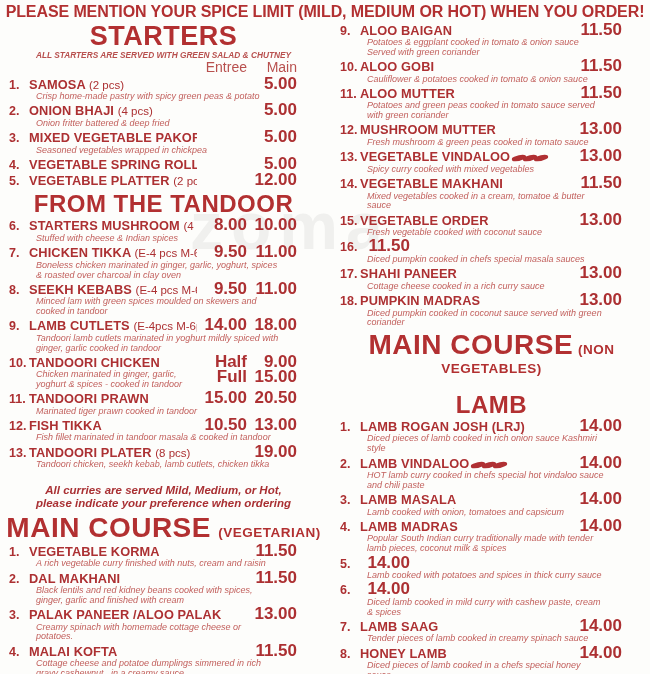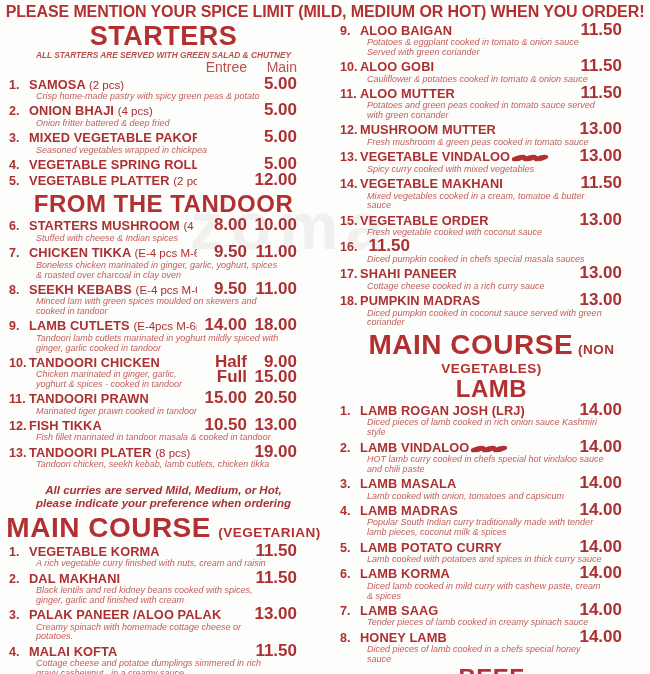--- a/index.html
+++ b/index.html
@@ -16,21 +16,21 @@
   .cols{display:flex;width:650px;}
   .col{width:325px;box-sizing:border-box;}
   .col.left{padding-left:2px;}
   .col.right{padding-left:8px;}
 
   .h-center{text-align:center;font-weight:bold;color:#b23031;line-height:1.02;letter-spacing:0.5px;}
   .h-starters{font-size:27px;margin-top:2px;}
   .h-tandoor{font-size:24px;margin-top:4px;}
   .h-big{font-size:28px;font-weight:bold;}
   .h-small{font-size:13.5px;font-weight:bold;}
-  .h-sub{font-size:24px;margin-top:1px;}
+  .h-sub{font-size:24px;margin-top:17px;}
   .subtitle{text-align:center;font-size:8.3px;font-style:italic;font-weight:bold;color:#b8504e;line-height:1.1;}
   .price-hdr{display:flex;justify-content:flex-end;font-size:14px;color:#b8504e;padding-right:28px;line-height:1.1;align-items:flex-end;}
   .price-hdr span{width:50px;text-align:right;}
 
   .item{display:flex;align-items:baseline;line-height:14px;margin-top:1.5px;}
   .num{flex:none;width:27px;padding-left:7px;font-weight:bold;font-size:12.5px;box-sizing:border-box;}
   .nm{flex:1;font-weight:bold;font-size:12.8px;letter-spacing:0.1px;white-space:nowrap;overflow:hidden;}
   .qty{font-weight:normal;font-size:11.5px;letter-spacing:0;}
   .pe,.pm{flex:none;width:50px;text-align:right;font-weight:bold;font-size:17px;}
   .pad-r{padding-right:28px;}
@@ -334,28 +334,26 @@
 
       <div class="item pad-r">
         <span class="num">4.</span>
         <span class="nm"><span>LAMB MADRAS</span></span>
         <span class="pm">14.00</span>
       </div>
       <div class="desc">Popular South Indian curry traditionally made with tender lamb pieces, coconut milk &amp; spices</div>
 
       <div class="item pad-r">
         <span class="num">5.</span>
-        <span class="nm"><span>LAMB POTATO CURRY</span></span>
         <span class="pm">14.00</span>
       </div>
       <div class="desc">Lamb cooked with potatoes and spices in thick curry sauce</div>
 
       <div class="item pad-r">
         <span class="num">6.</span>
-        <span class="nm"><span>LAMB KORMA</span></span>
         <span class="pm">14.00</span>
       </div>
       <div class="desc">Diced lamb cooked in mild curry with cashew paste, cream &amp; spices</div>
 
       <div class="item pad-r">
         <span class="num">7.</span>
         <span class="nm"><span>LAMB SAAG</span></span>
         <span class="pm">14.00</span>
       </div>
       <div class="desc">Tender pieces of lamb cooked in creamy spinach sauce</div>

